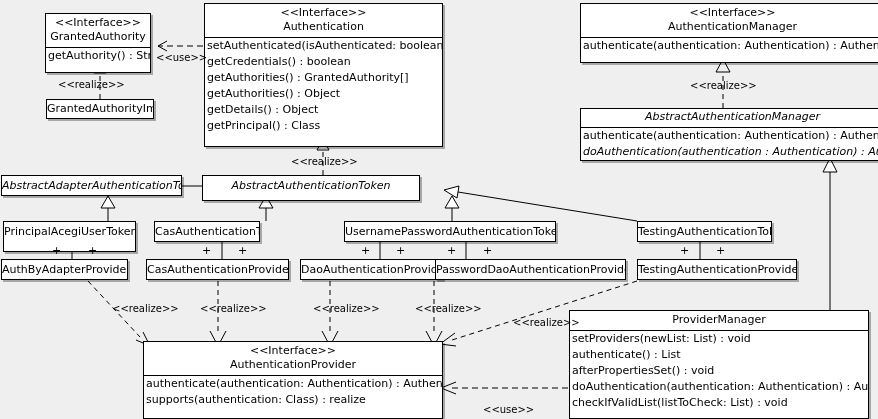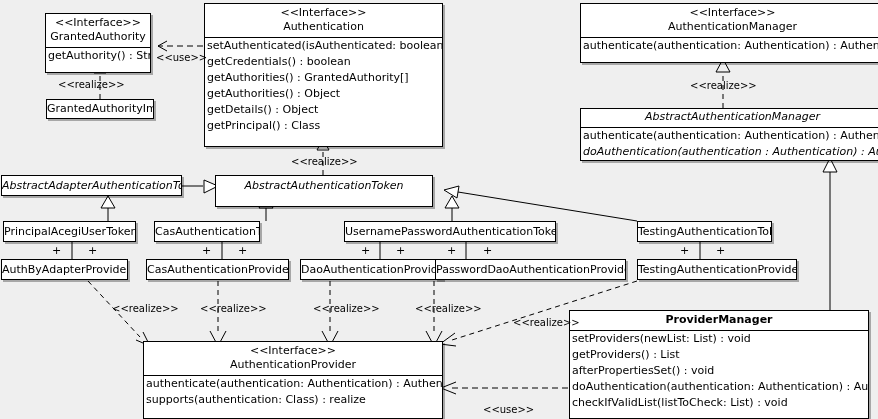--- a/index.html
+++ b/index.html
@@ -249,23 +249,23 @@
     </div>
     <div class="uml-sep"></div>
     <div class="uml-ops">
       <span class="op">authenticate(authentication: Authentication) : Authentication</span>
       <span class="op italic">doAuthentication(authentication : Authentication) : Authentication</span>
     </div>
   </div>
 
   <div class="uml-simple italic" style="left:1px; top:175px; width:181px; height:21px; line-height:19px;">AbstractAdapterAuthenticationToken</div>
 
-  <div class="uml-simple italic" style="left:215px; top:175px; width:218px; height:32px; line-height:19px;">AbstractAuthenticationToken</div>
-
-  <div class="uml-simple" style="left:3px; top:221px; width:133px; height:21px; line-height:19px;">PrincipalAcegiUserToken</div>
+  <div class="uml-simple italic" style="left:202px; top:175px; width:218px; height:26px; line-height:19px;">AbstractAuthenticationToken</div>
+
+  <div class="uml-simple" style="left:3px; top:221px; width:133px; height:31px; line-height:19px;">PrincipalAcegiUserToken</div>
 
   <div class="uml-simple" style="left:154px; top:221px; width:106px; height:21px; line-height:19px;">CasAuthenticationToken</div>
 
   <div class="uml-simple" style="left:344px; top:221px; width:212px; height:21px; line-height:19px;">UsernamePasswordAuthenticationToken</div>
 
   <div class="uml-simple" style="left:637px; top:221px; width:135px; height:21px; line-height:19px;">TestingAuthenticationToken</div>
 
   <div class="uml-simple" style="left:1px; top:259px; width:127px; height:21px; line-height:19px;">AuthByAdapterProvider</div>
 
   <div class="uml-simple" style="left:146px; top:259px; width:143px; height:21px; line-height:19px;">CasAuthenticationProvider</div>
@@ -282,27 +282,27 @@
       <span class="cname">AuthenticationProvider</span>
     </div>
     <div class="uml-sep"></div>
     <div class="uml-ops">
       <span class="op">authenticate(authentication: Authentication) : Authentication</span>
       <span class="op">supports(authentication: Class) : realize</span>
     </div>
   </div>
 
   <div class="uml-box" style="left:569px; top:310px; width:300px; height:109px;">
-    <div class="uml-head" style="padding-top:2px;font-weight:bold;">
+    <div class="uml-head" style="padding-top:2px;">
       <span class="cname">ProviderManager</span>
     </div>
     <div class="uml-sep"></div>
     <div class="uml-ops">
       <span class="op">setProviders(newList: List) : void</span>
-      <span class="op">getProviders() : List</span>
+      <span class="op">authenticate() : List</span>
       <span class="op">afterPropertiesSet() : void</span>
       <span class="op">doAuthentication(authentication: Authentication) : Authentication</span>
       <span class="op">checkIfValidList(listToCheck: List) : void</span>
     </div>
   </div>
 
   <div class="edge-label" style="left:156px; top:52px;">&lt;&lt;use&gt;&gt;</div>
 
   <div class="edge-label" style="left:58px; top:79px;">&lt;&lt;realize&gt;&gt;</div>
 

